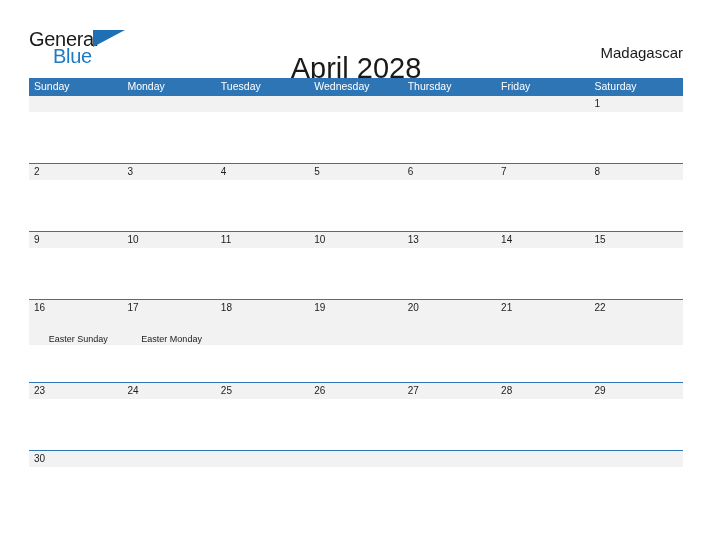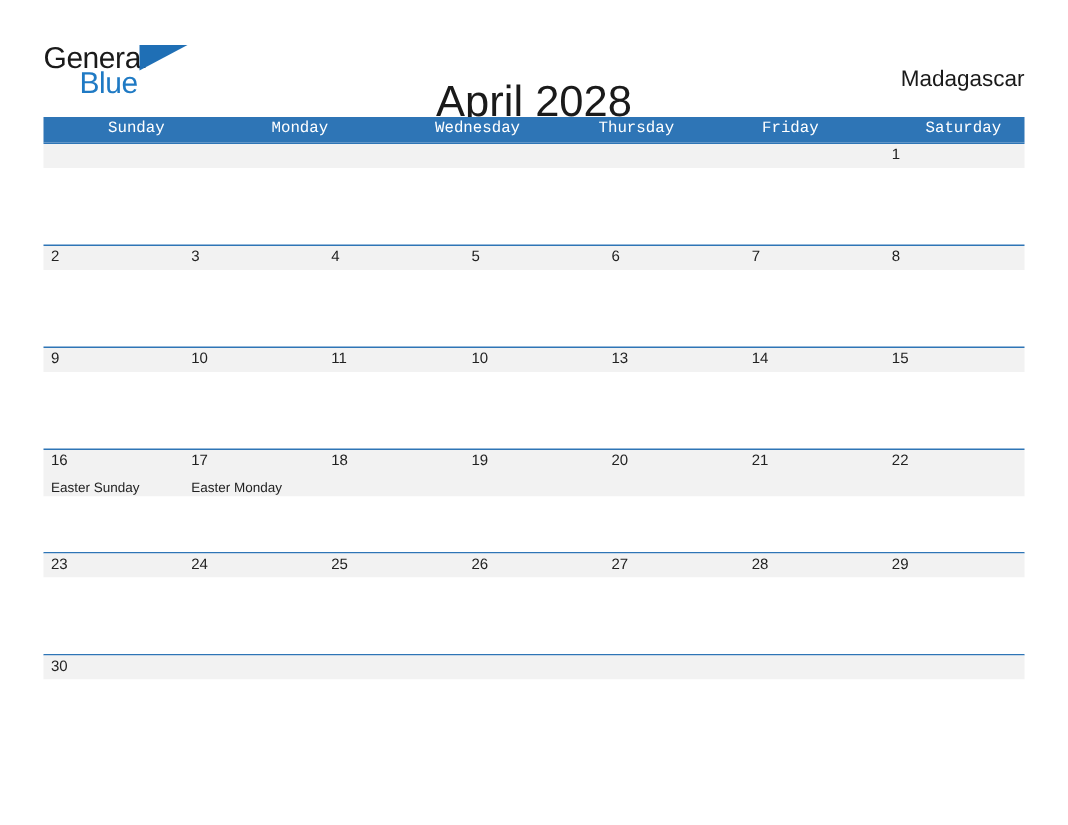--- a/index.html
+++ b/index.html
@@ -92,24 +92,23 @@
     background: #2e75b6;
     height: 17px;
   }
   .weekday-cell {
     flex: 1 1 0;
     color: #ffffff;
     font-size: 10.5px;
     line-height: 17px;
     padding-left: 5px;
     box-sizing: border-box;
-    font-family: Liberation Mono, monospace;
+    font-family: Liberation Sans, sans-serif;
     white-space: nowrap;
     overflow: hidden;
-    margin-left: 38px;
   }
 
   .week-row {
     border-top: 1.5px solid #2e75b6;
     position: relative;
   }
   .week-row:first-of-type {
     border-top: none;
   }
 
@@ -137,23 +136,24 @@
   }
   .day-num:empty {
     display: block;
     height: 12px;
   }
   .day-event {
     font-size: 9px;
     color: #222222;
     line-height: 12px;
     display: block;
-    margin-top: 5px;
+    margin-top: 19px;
     font-family: "Liberation Sans", sans-serif;
     white-space: nowrap;
+    text-align: center;
   }
 
   .week-filler {
     background: #ffffff;
     height: 51px;
   }
   .week-row.has-event .week-filler {
     height: 37px;
   }
   .week-row.last-row .week-filler {
@@ -175,20 +175,21 @@
 
   <div class="cal-subtitle">Madagascar</div>
 
 </div>
 
 <div class="calendar">
 
   <div class="weekday-header">
     <div class="weekday-cell">Sunday</div>
     <div class="weekday-cell">Monday</div>
+    <div class="weekday-cell">Tuesday</div>
     <div class="weekday-cell">Wednesday</div>
     <div class="weekday-cell">Thursday</div>
     <div class="weekday-cell">Friday</div>
     <div class="weekday-cell">Saturday</div>
   </div>
 
   <div class="week-row">
     <div class="week-cells">
       <div class="day-cell">
           <span class="day-num"></span>

